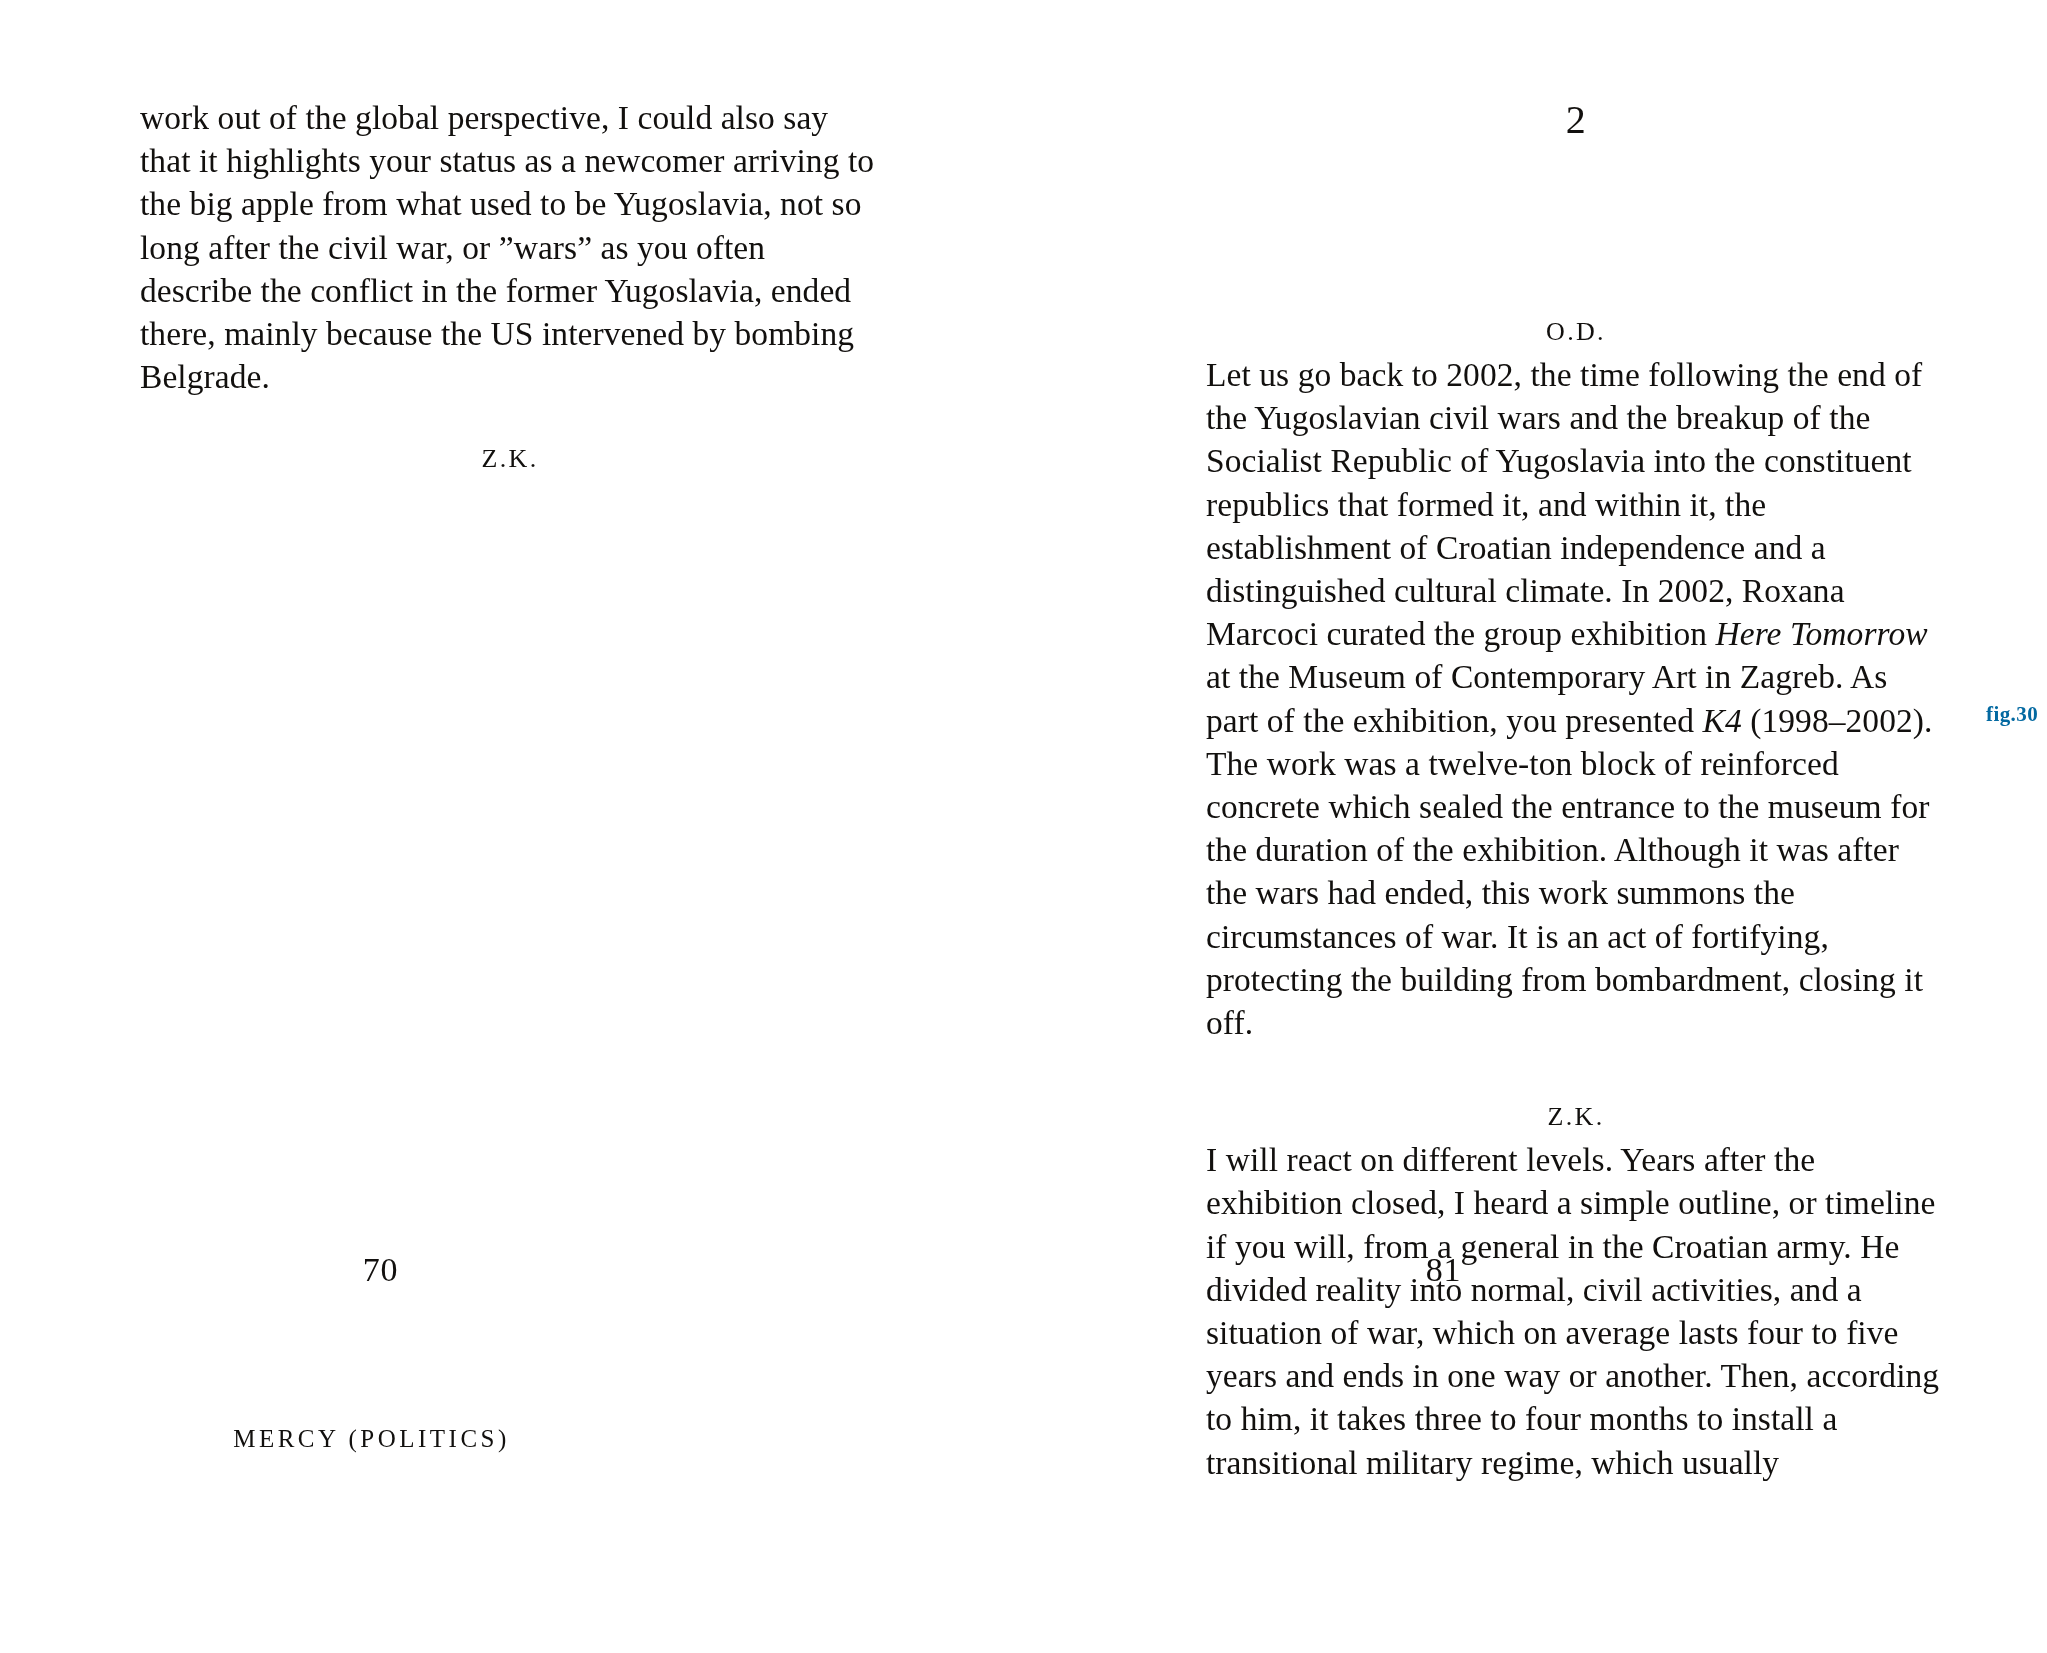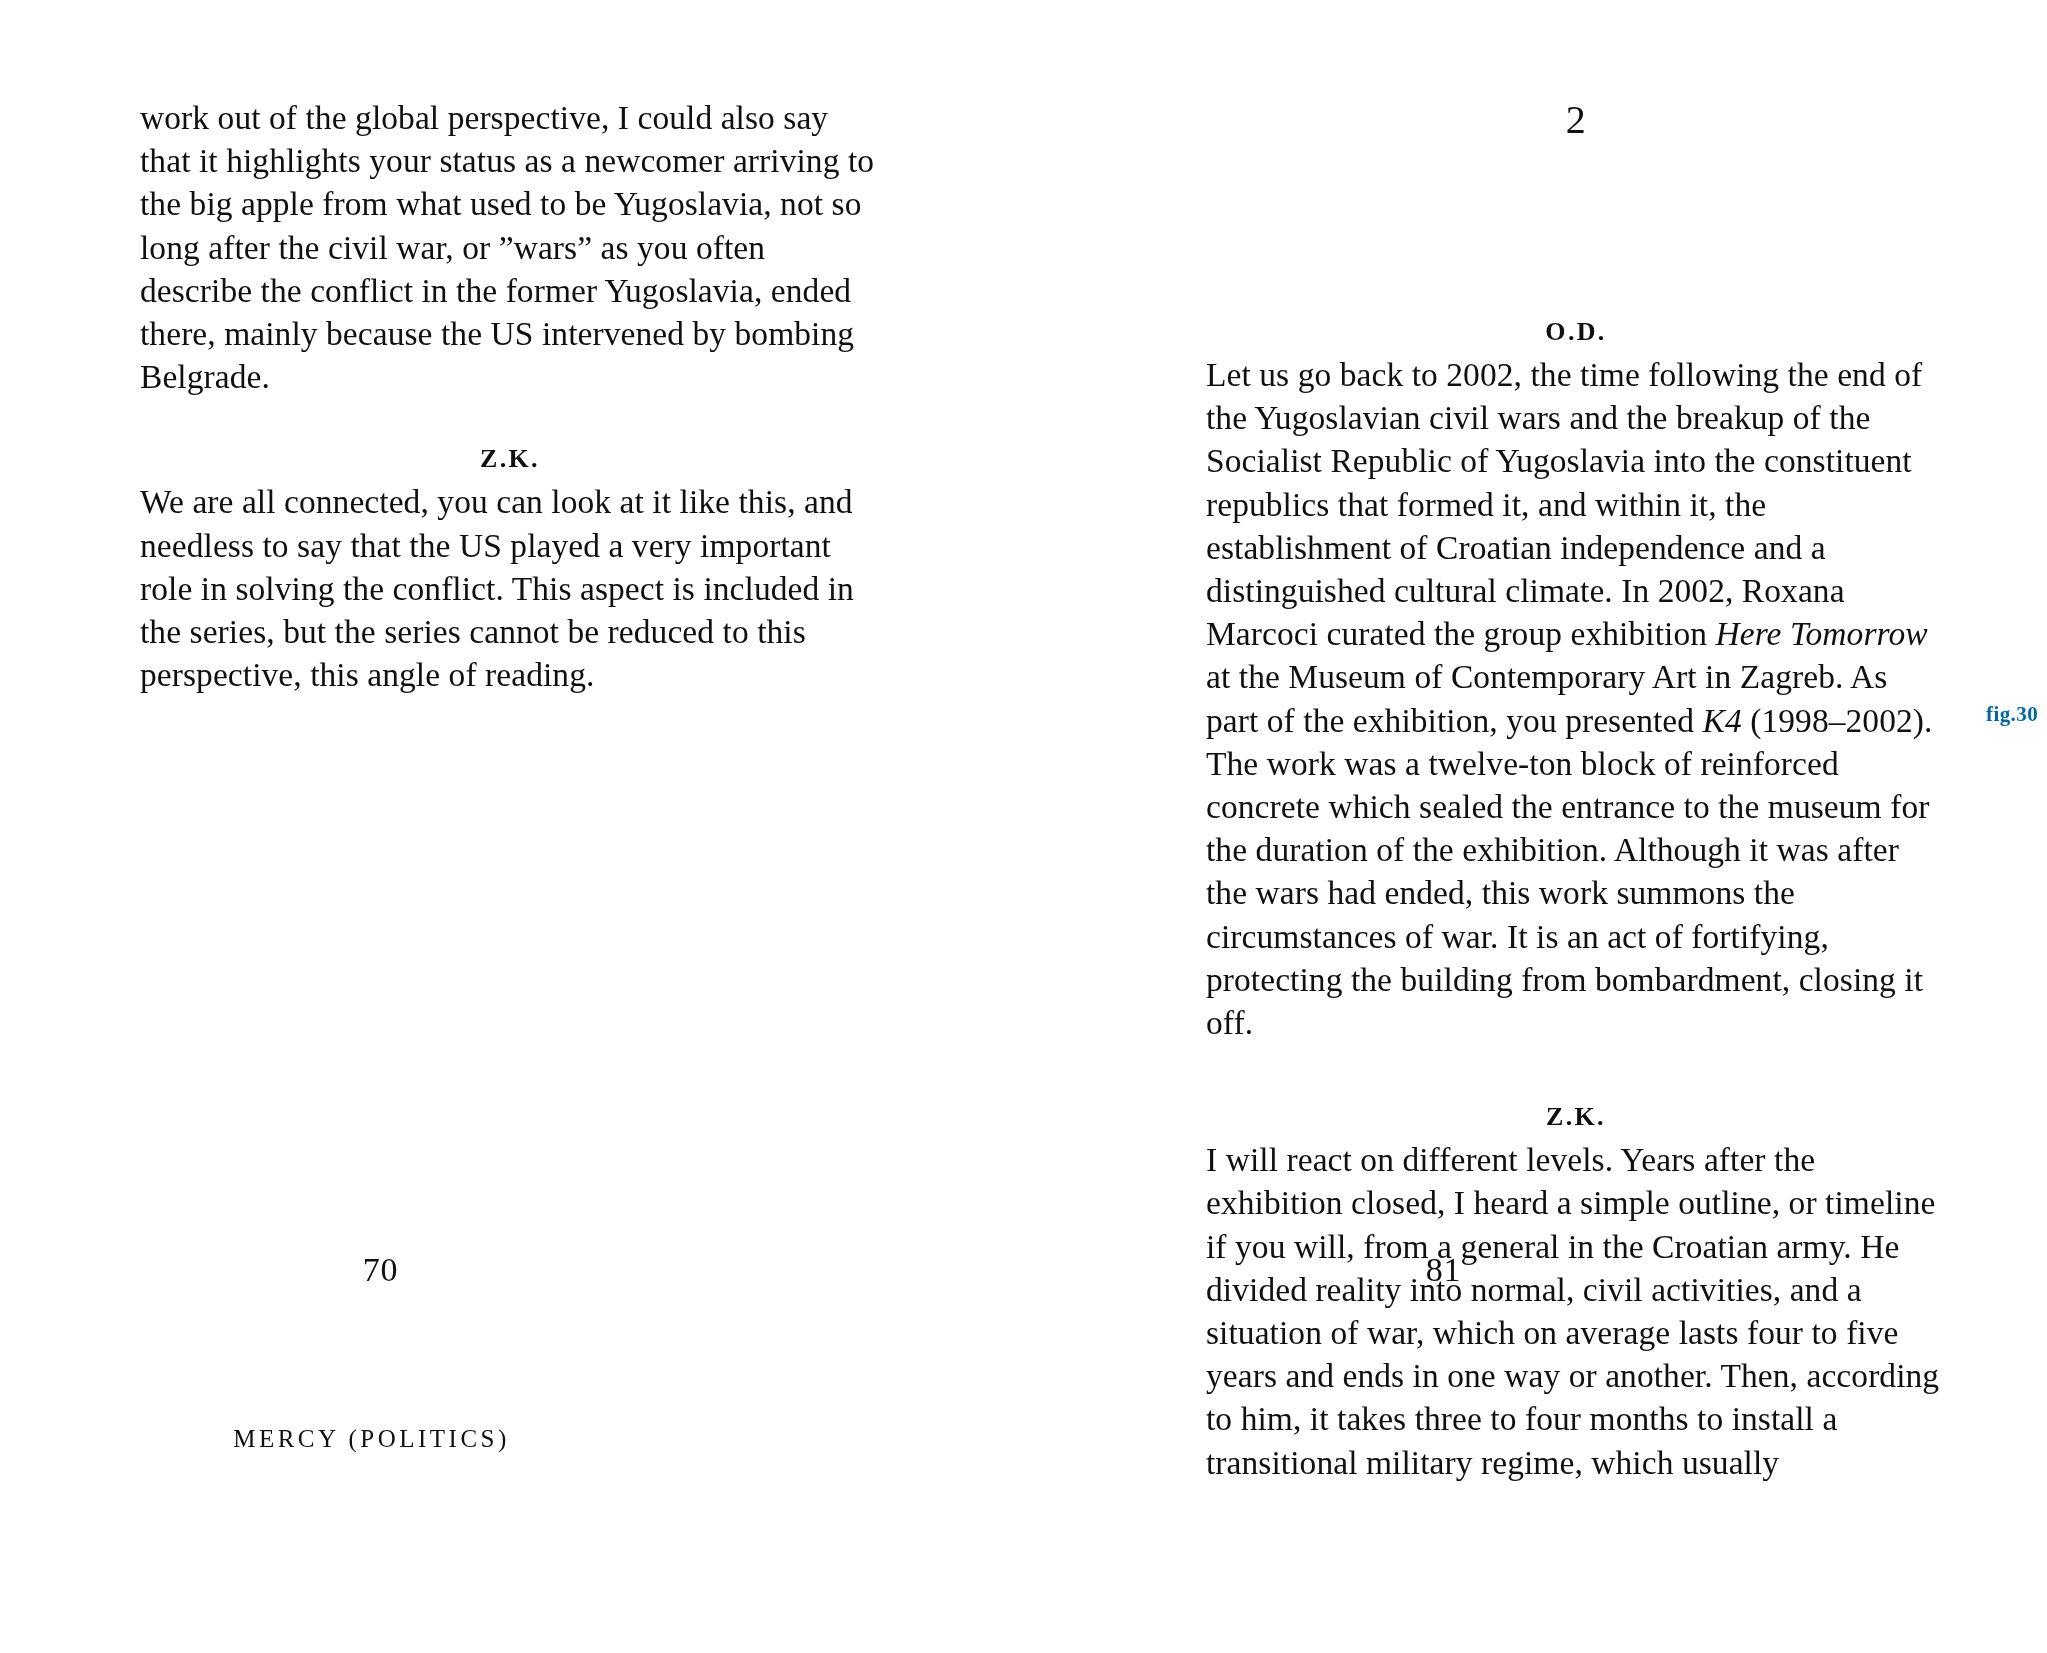--- a/index.html
+++ b/index.html
@@ -56,21 +56,21 @@
   .section-number {
     font-size: 40px;
     text-align: center;
     letter-spacing: 0.01em;
     margin: 0 0 174px 0;
     font-weight: 400;
   }
 
   .speaker {
     text-align: center;
-    font-weight: 700;
+    font-weight: 400;
     font-size: 26px;
     letter-spacing: 0.09em;
     margin: 0 0 6px 0;
     text-transform: uppercase;
   }
 
   .para {
     font-size: 33.5px;
     line-height: 43.2px;
     text-align: left;
@@ -140,21 +140,20 @@
 <div class="spread">
 
   <div class="page page-left">
     <div class="column">
       <p class="para">work out of the global perspective, I could also say that it highlights your status as a newcomer arriving to the big apple from what used to be Yugoslavia, not so long after the civil war, or ”wars” as you often describe the conflict in the former Yugoslavia, ended there, mainly because the US intervened by bombing Belgrade.</p>
 
       <div class="gap-block"></div>
 
       <div class="speaker">Z.K.</div>
 
-      <p class="para">We are all connected, you can look at it like this, and needless to say that the US played a very important role in solving the conflict. This aspect is included in the series, but the series cannot be reduced to this perspective, this angle of reading.</p>
     </div>
 
     <div class="folio">70</div>
 
     <div class="running-foot">MERCY (POLITICS)</div>
   </div>
 
   <div class="page page-right">
     <div class="column">
 

